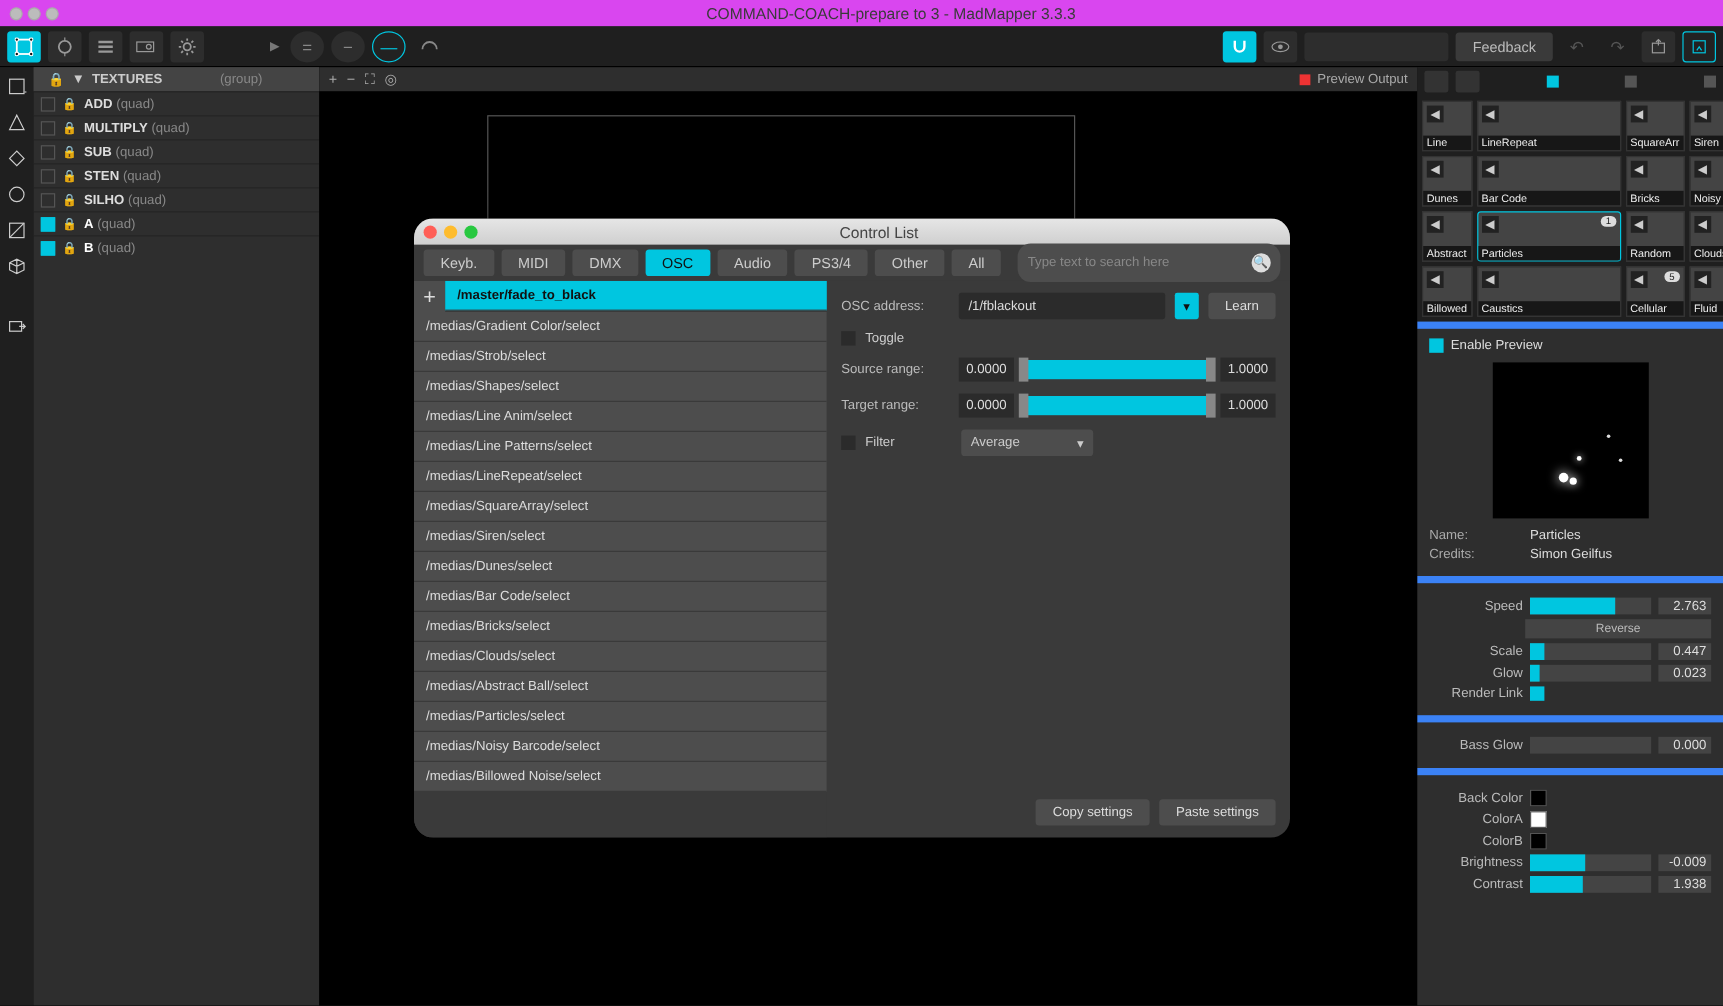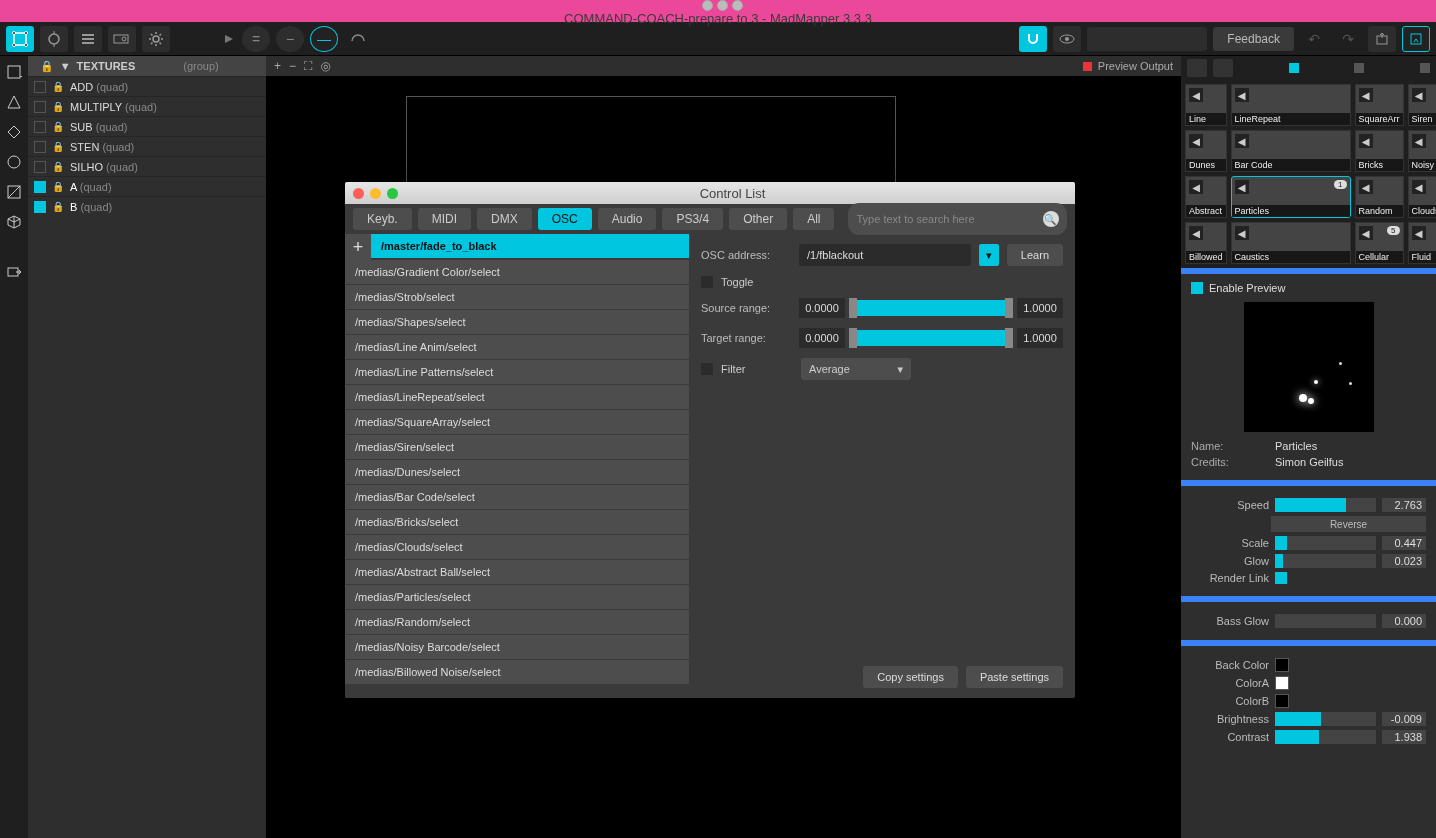--- a/index.html
+++ b/index.html
@@ -1,19 +1,19 @@
 <!DOCTYPE html>
 <html><head>
 <meta charset="utf-8">
 <style>
 * { margin:0; padding:0; box-sizing:border-box; font-family:Arial,Helvetica,sans-serif; }
 body { background:#1b1b1b; color:#ccc; width:1436px; height:838px; overflow:hidden; position:relative; font-size:12px; }
 
 
-.titlebar { height:22px; background:#ec4899; color:#3a3a3a; display:flex; align-items:center; font-size:13px;flex-direction:column; }
+.titlebar { height:22px; background:#d946ef; color:#3a3a3a; display:flex; align-items:center; font-size:13px; }
 .titlebar .traffic { display:flex; gap:4px; padding-left:8px; }
 .titlebar .dot { width:11px; height:11px; border-radius:50%; background:#bcbcbc; border:1px solid #aaa; }
 .titlebar .title { flex:1; text-align:center; font-weight:400; }
 
 
 .toolbar { height:34px; background:#1f1f1f; display:flex; align-items:center; padding:0 6px; gap:6px; border-bottom:1px solid #000; }
 .tbtn { width:28px; height:26px; background:#2d2d2d; border-radius:3px; display:flex; align-items:center; justify-content:center; color:#888; font-size:14px; cursor:pointer; }
 .tbtn.cyan { background:#00c6e0; color:#111; }
 .tbtn.cyan svg path,.tbtn.cyan svg circle,.tbtn.cyan svg rect{ stroke:#fff; }
 .tbtn.border-cyan { border:1px solid #00c6e0; }
@@ -31,21 +31,21 @@
 
 .layers { width:238px; background:#2e2e2e; }
 .layerhead { height:20px; background:#444; display:flex; align-items:center; padding:0 6px; gap:6px; font-size:11px; }
 .layerhead .disclose { color:#ccc; }
 .layerhead .grp { color:#888;margin-left:42px; }
 .layerrow { height:20px; display:flex; align-items:center; padding:0 6px; gap:6px; font-size:11px; border-top:1px solid #252525; }
 .layerrow .sq { width:12px; height:12px; border:1px solid #555; }
 .layerrow .sq.on { background:#00c6e0; border-color:#00c6e0; }
 .layerrow .lock { width:12px; color:#00c6e0; font-size:10px; }
 .layerrow .lbl { color:#888; }
-.layerrow .lbl b { color:#ddd; font-weight:normal; }
+.layerrow .lbl b { color:#ddd; font-weight:bold; }
 .layerrow.active .lbl b { color:#fff; }
 
 
 .canvas { flex:1; background:#000; position:relative; }
 .canvashead { height:20px; background:#2e2e2e; display:flex; align-items:center; padding:0 8px; gap:8px; color:#aaa; justify-content:space-between; }
 .canvashead .left { display:flex; gap:8px; }
 .canvashead .right { display:flex; align-items:center; gap:6px; font-size:11px; }
 .previewout-dot { width:9px; height:9px; background:#e33; }
 .stage { position:absolute; left:140px; top:40px; width:490px; height:490px; border:1px solid #555; }
 .stage .inner { position:absolute; left:0; top:280px; right:0; bottom:0; border:1px solid #444; }
@@ -82,21 +82,21 @@
 .slider-row .k { width:78px; text-align:right; color:#bbb; }
 .slider-row .track { flex:1; height:14px; background:#444; position:relative; }
 .slider-row .fill { height:100%; background:#00c6e0; }
 .slider-row .val { width:44px; text-align:right; color:#ddd; background:#444; padding:1px 4px; }
 .fullbtn { height:16px; background:#444; color:#bbb; font-size:10px; display:flex; align-items:center; justify-content:center; margin:2px 0 2px 80px; }
 .colorrow { display:flex; align-items:center; margin:4px 0; font-size:11px; gap:6px; }
 .colorrow .k { width:78px; text-align:right; color:#bbb; }
 .swatch { width:14px; height:14px; border:1px solid #555; }
 
 
-.modal { position:absolute; left:345px; top:182px; width:730px; height:516px; background:#3a3a3a; border-radius:2px; box-shadow:0 10px 40px rgba(0,0,0,.6); overflow:hidden; display:flex; flex-direction:column; }
+.modal { position:absolute; left:345px; top:182px; width:730px; height:516px; background:#3a3a3a; border-radius:16px; box-shadow:0 10px 40px rgba(0,0,0,.6); overflow:hidden; display:flex; flex-direction:column; }
 .modal-titlebar { height:22px; background:linear-gradient(#e6e6e6,#cfcfcf); display:flex; align-items:center; padding:0 8px; color:#444; font-size:13px; }
 .modal-titlebar .traffic { display:flex; gap:6px; }
 .modal-titlebar .td { width:11px; height:11px; border-radius:50%; }
 .modal-titlebar .td.r{background:#ff5f57;} .td.y{background:#febc2e;} .td.g{background:#28c840;}
 .modal-titlebar .mt { flex:1; text-align:center; font-weight:400; }
 
 .modal-tabs { height:30px; background:#3a3a3a; display:flex; align-items:center; padding:4px 8px; gap:6px; }
 .mtab { padding:4px 14px; background:#4d4d4d; border-radius:3px; color:#ccc; font-size:12px; cursor:pointer; }
 .mtab.active { background:#00c6e0; color:#111; }
 .msearch { flex:1; margin-left:8px; height:22px; background:#4d4d4d; border-radius:11px; display:flex; align-items:center; padding:16px 8px; color:#888; font-size:11px; }
@@ -531,21 +531,20 @@
           <div class="mrow">/medias/Line Patterns/select</div>
           <div class="mrow">/medias/LineRepeat/select</div>
           <div class="mrow">/medias/SquareArray/select</div>
           <div class="mrow">/medias/Siren/select</div>
           <div class="mrow">/medias/Dunes/select</div>
           <div class="mrow">/medias/Bar Code/select</div>
           <div class="mrow">/medias/Bricks/select</div>
           <div class="mrow">/medias/Clouds/select</div>
           <div class="mrow">/medias/Abstract Ball/select</div>
           <div class="mrow">/medias/Particles/select</div>
-          <div class="mrow">/medias/Random/select</div>
           <div class="mrow">/medias/Noisy Barcode/select</div>
           <div class="mrow">/medias/Billowed Noise/select</div>
         </div>
     </div>
     <div class="mdetail">
       <div class="drow">
         <span class="dk">OSC address:</span>
         <div class="dinput">/1/fblackout</div>
         <div class="ddrop">▾</div>
         <div class="dbtn">Learn</div>

